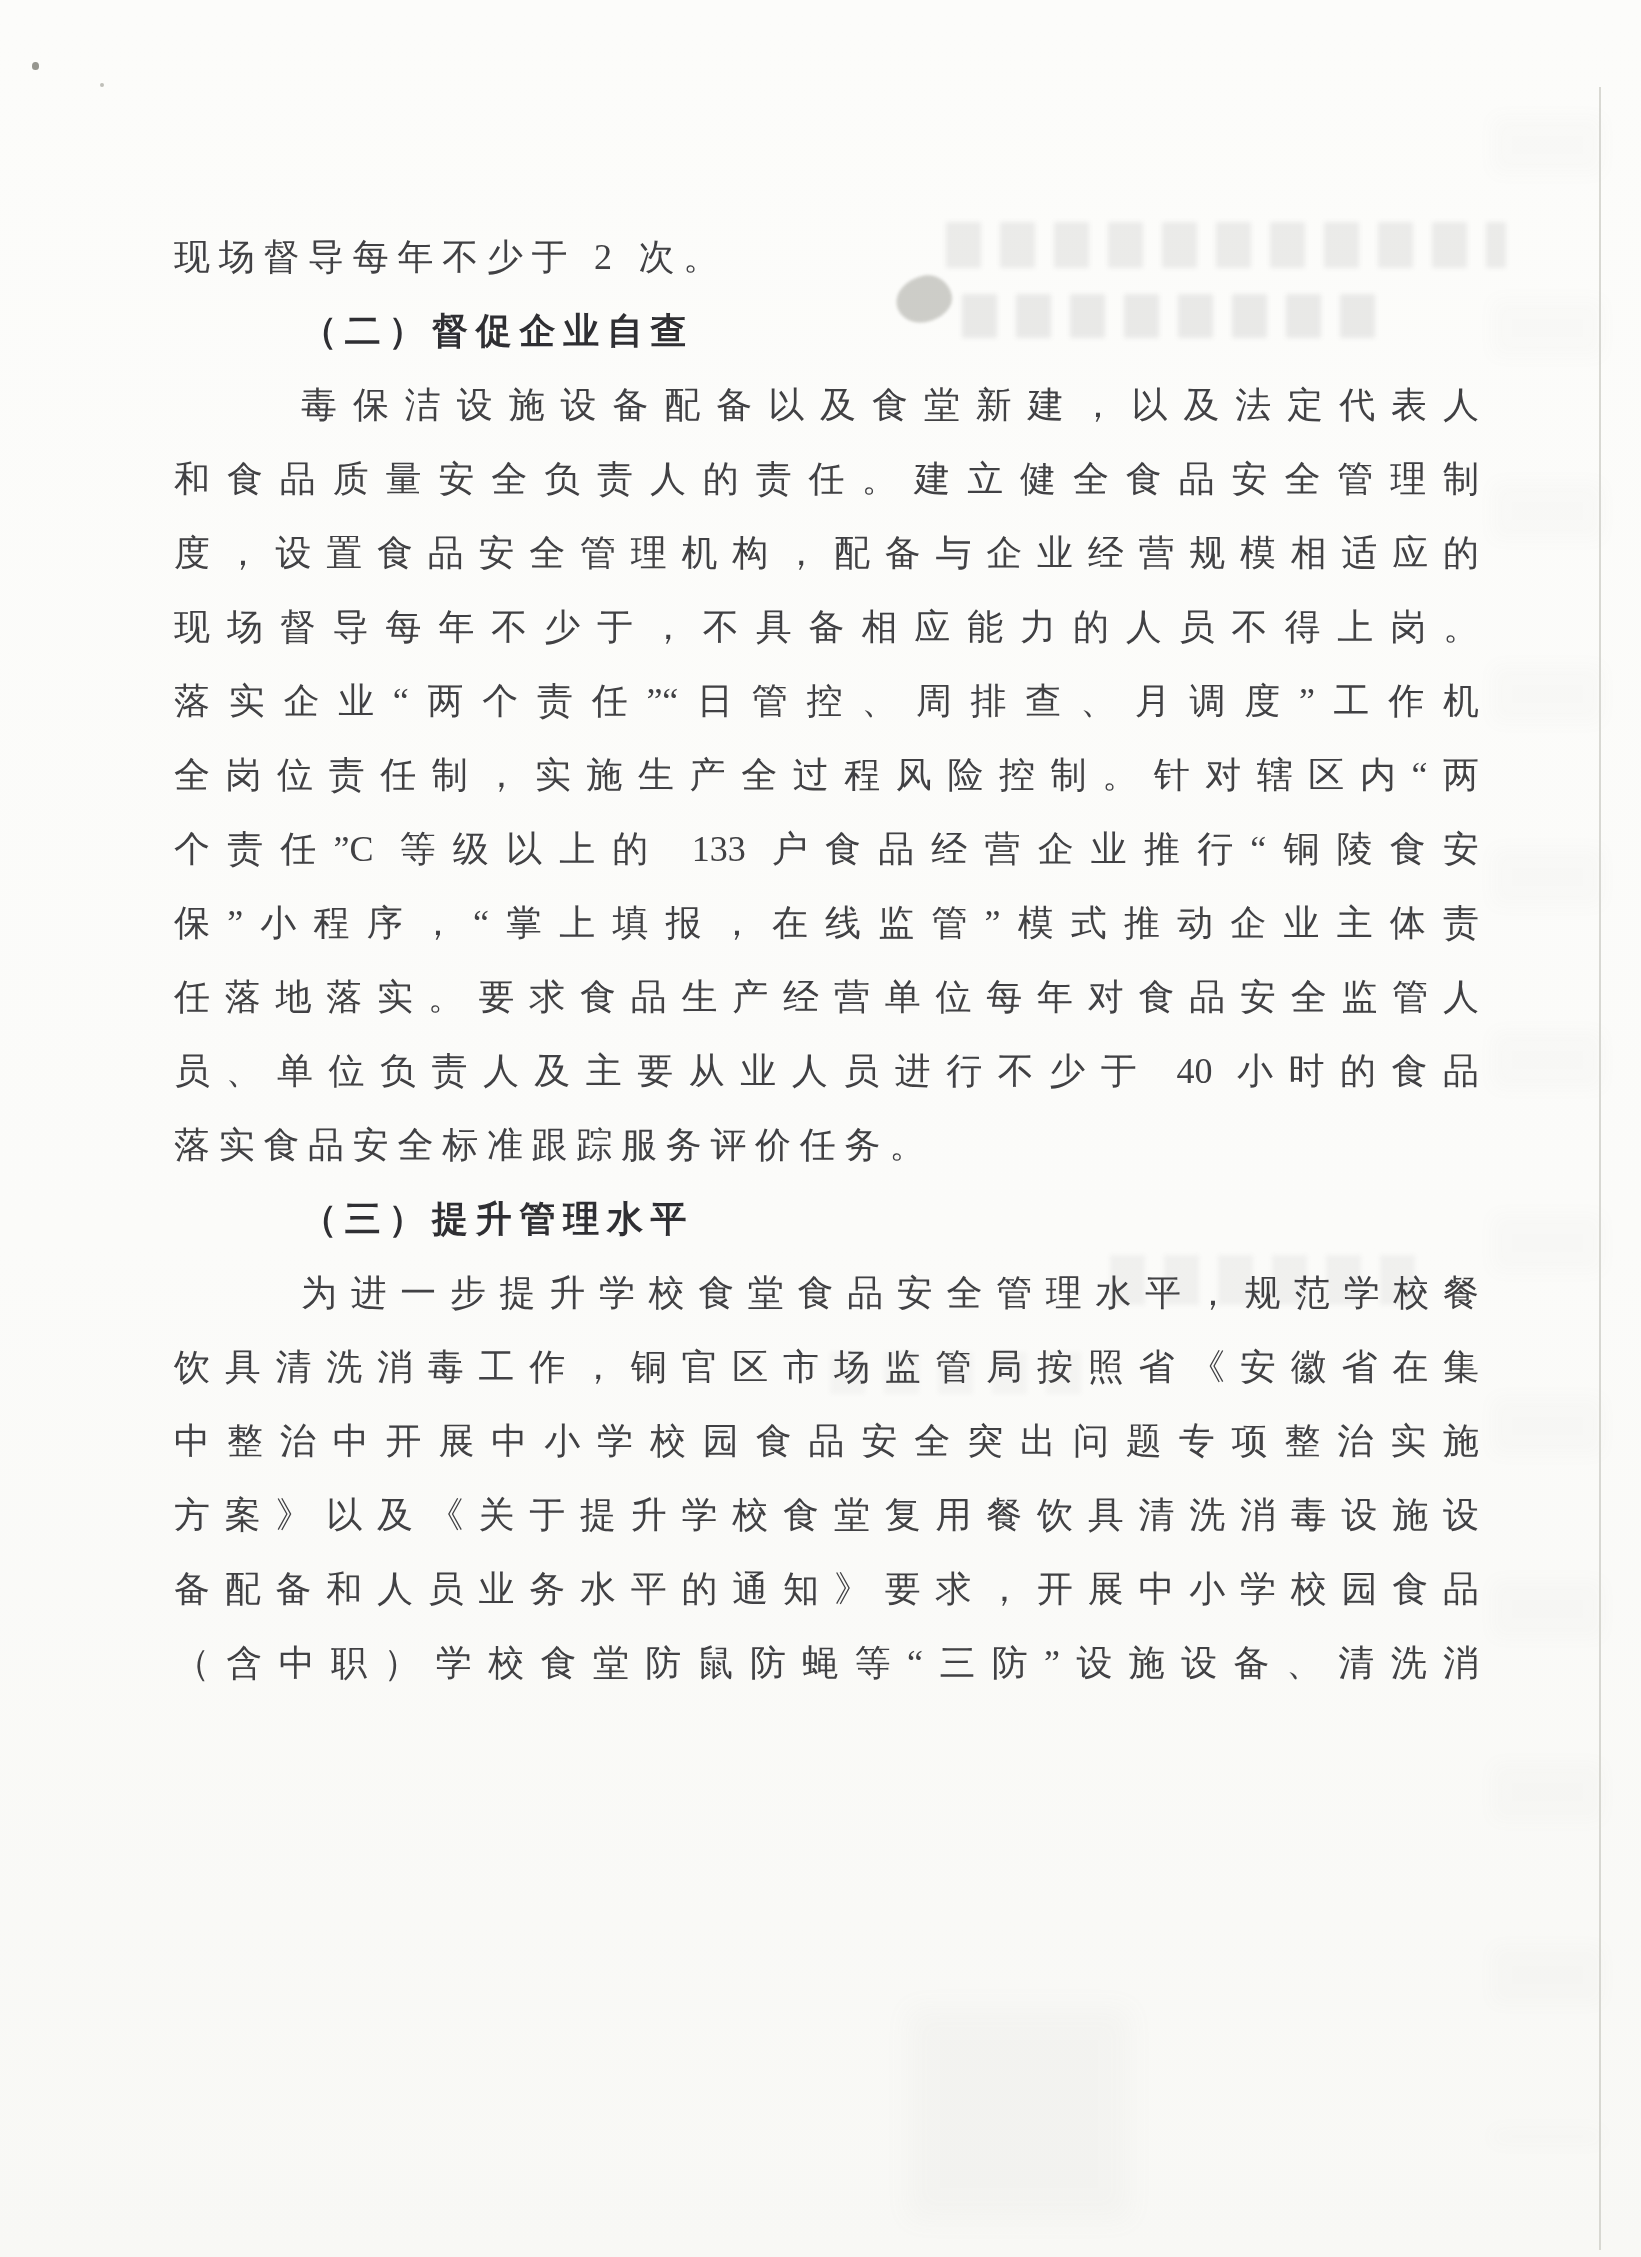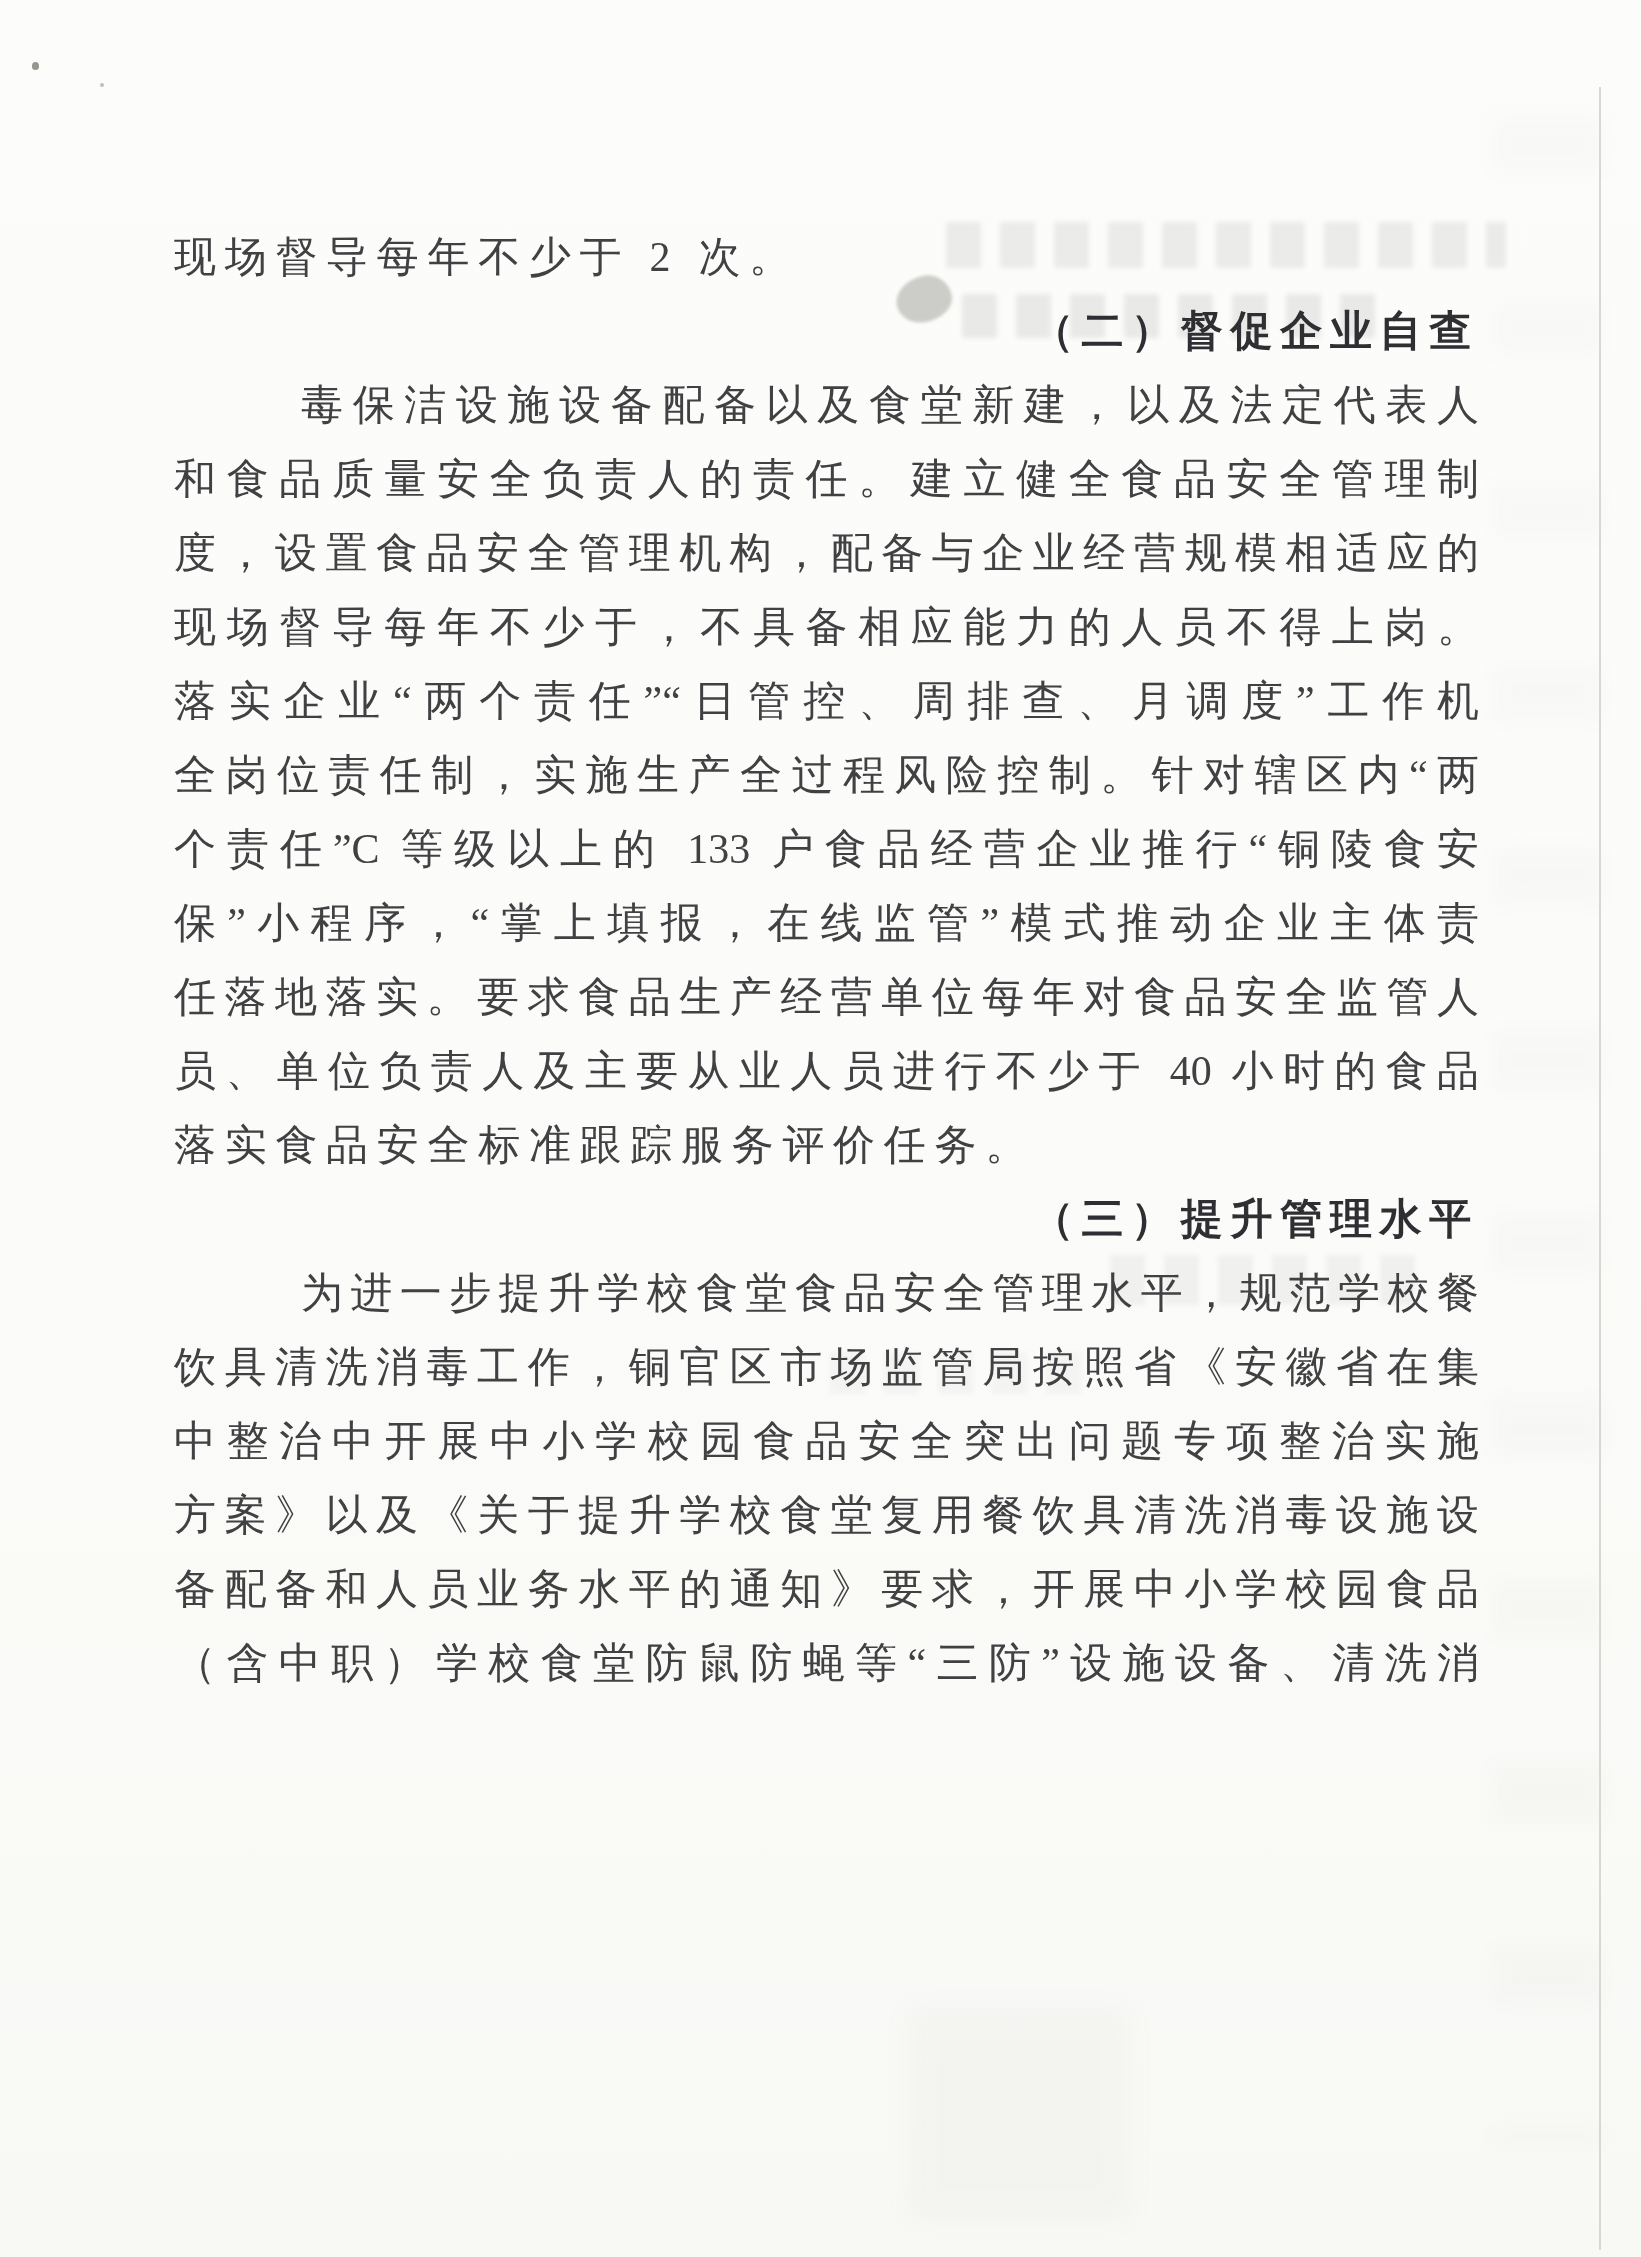--- a/index.html
+++ b/index.html
@@ -17,40 +17,40 @@
   }
   
   .text-column{
     position:absolute;
     left:174px;top:220px;
     width:1305px;
   }
   .line{
     height:74px;
     line-height:74px;
-    font-size:42px;
+    font-size:36px;
     color:#414144;
     white-space:normal;
     text-rendering:optimizeLegibility;
   }
   .line.body{
     text-align:justify;
     text-align-last:justify;
     text-justify:inter-character;
   }
   .line.body-end{
     text-align:left;
     letter-spacing:8.7px;
   }
   .line.heading{
     font-family:Liberation Serif, serif;
     font-weight:700;
     color:#2f2f33;
     letter-spacing:7.7px;
-    text-align:right;
+    text-align:left;
   }
   .line.indent{ text-indent:127px; }
 
   
   .artifact{position:absolute;pointer-events:none;}
   .speck-1{left:32px;top:62px;width:6.8px;height:7.7px;border-radius:50%;
     background:#8b8b83;opacity:.9;}
   .speck-2{left:100px;top:83px;width:3.9px;height:3.9px;border-radius:50%;
     background:#a5a59d;opacity:.7;}
   .stain-blob{

